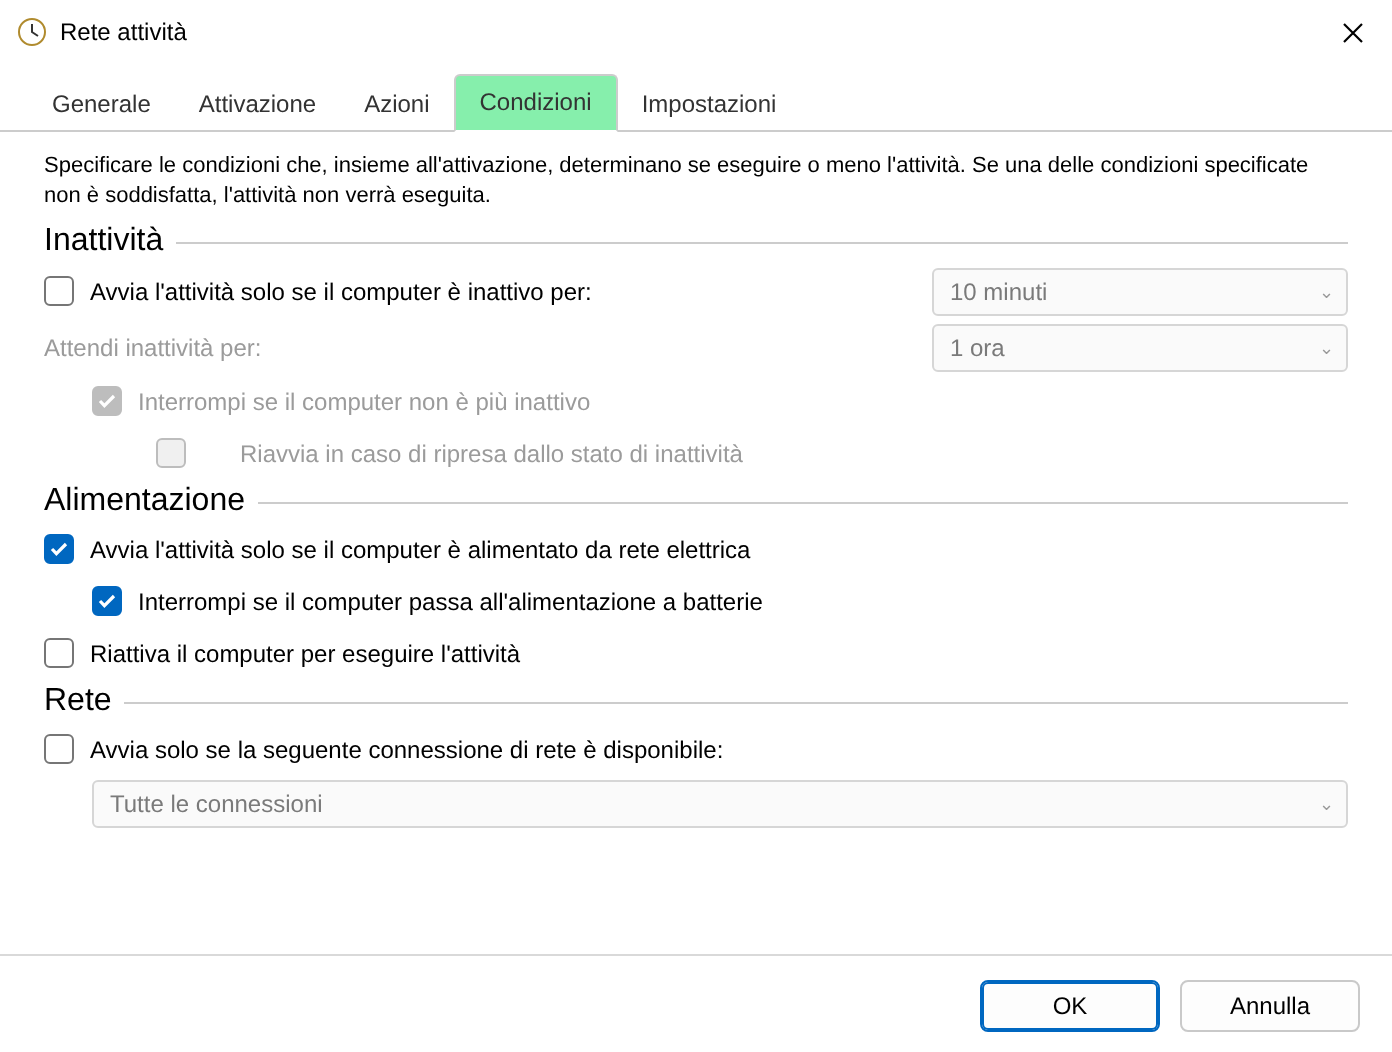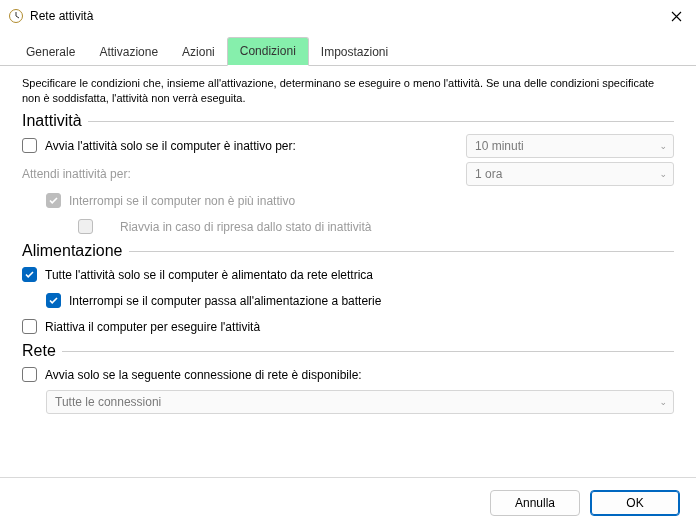--- a/index.html
+++ b/index.html
@@ -105,21 +105,21 @@
   </div>
 
   <div class="group-label"><span>Alimentazione</span><div class="line"></div></div>
 
   <div class="row">
     <span class="cb checked">
         <svg viewBox="0 0 11 11">
           <path d="M2 5.5l2.2 2.3L9 3" stroke="#fff" stroke-width="1.6" fill="none"></path>
         </svg>
       </span>
-    <span class="lbl">Tutte l'attività solo se il computer è alimentato da rete elettrica</span>
+    <span class="lbl">Avvia l'attività solo se il computer è alimentato da rete elettrica</span>
   </div>
 
   <div class="row indent1">
     <span class="cb checked">
         <svg viewBox="0 0 11 11">
           <path d="M2 5.5l2.2 2.3L9 3" stroke="#fff" stroke-width="1.6" fill="none"></path>
         </svg>
       </span>
     <span class="lbl">Interrompi se il computer passa all'alimentazione a batterie</span>
   </div>
@@ -140,15 +140,15 @@
     <div class="sel full">
       <span>Tutte le connessioni</span>
       <span class="chev">⌄</span>
     </div>
   </div>
 </div>
 
 <div class="sep-top"></div>
 
 <div class="footer">
+  <div class="btn primary">OK</div>
   <div class="btn">Annulla</div>
-  <div class="btn primary">OK</div>
 </div>
 
 </body></html>

